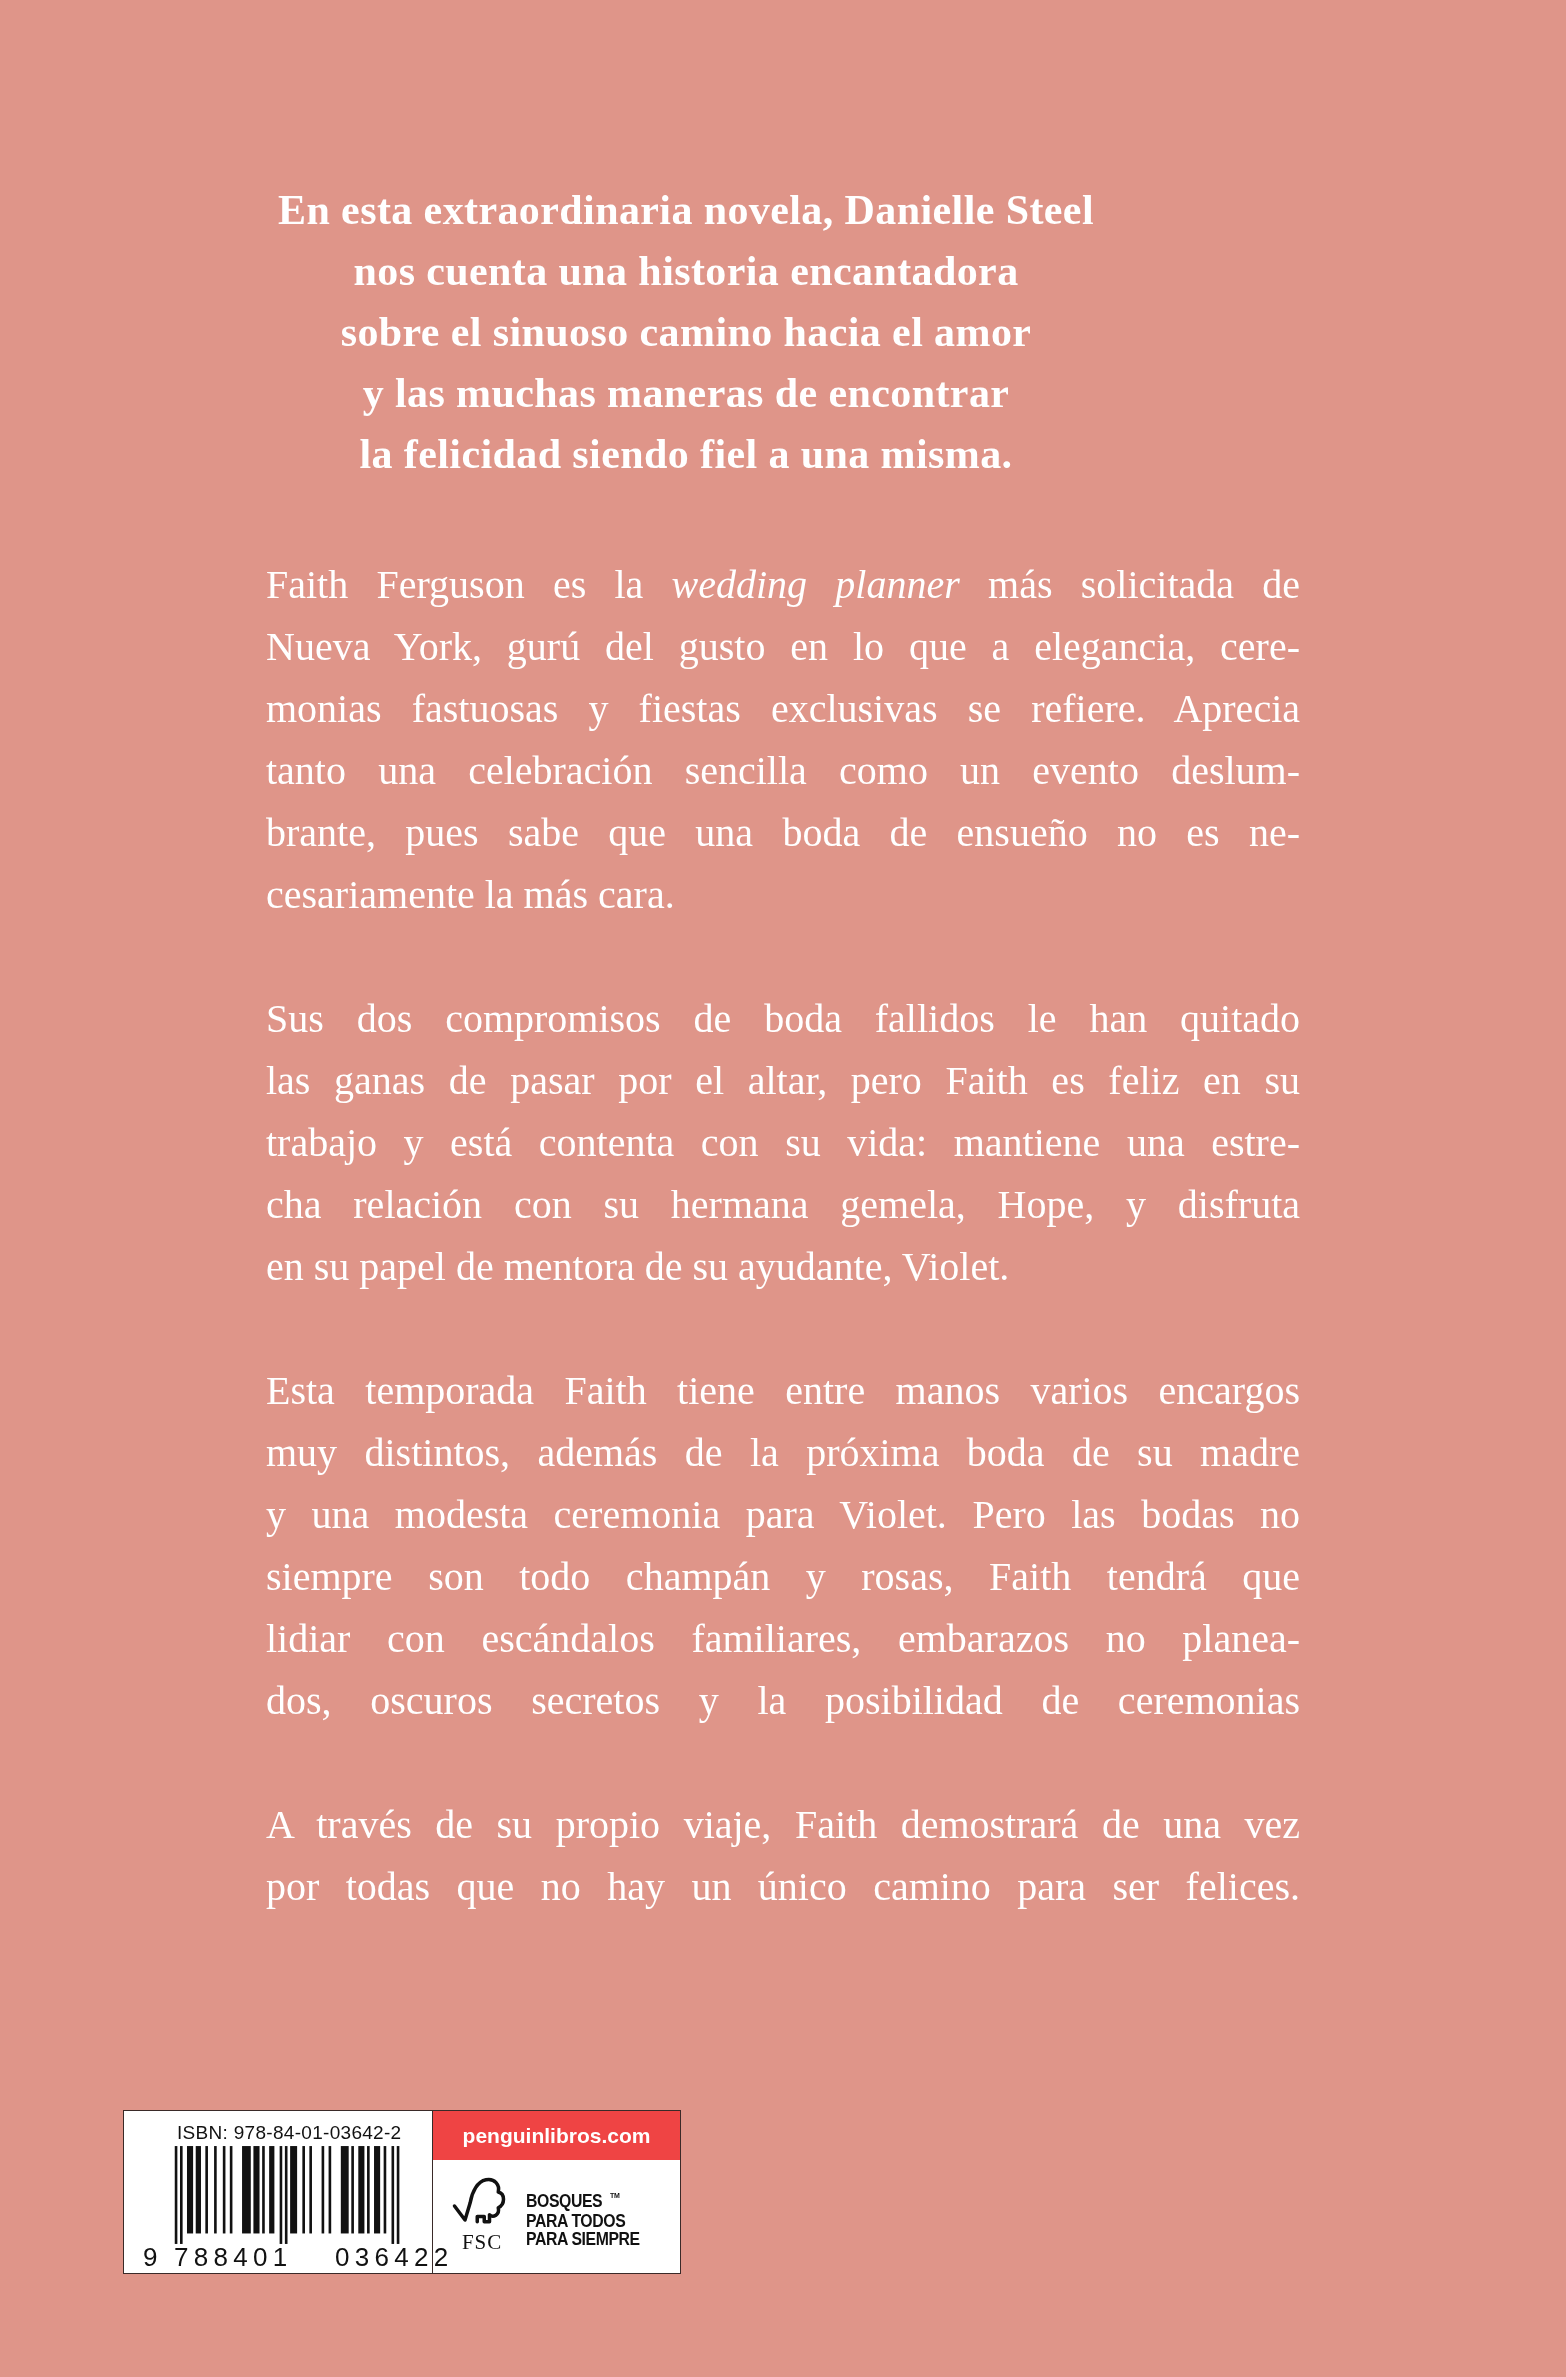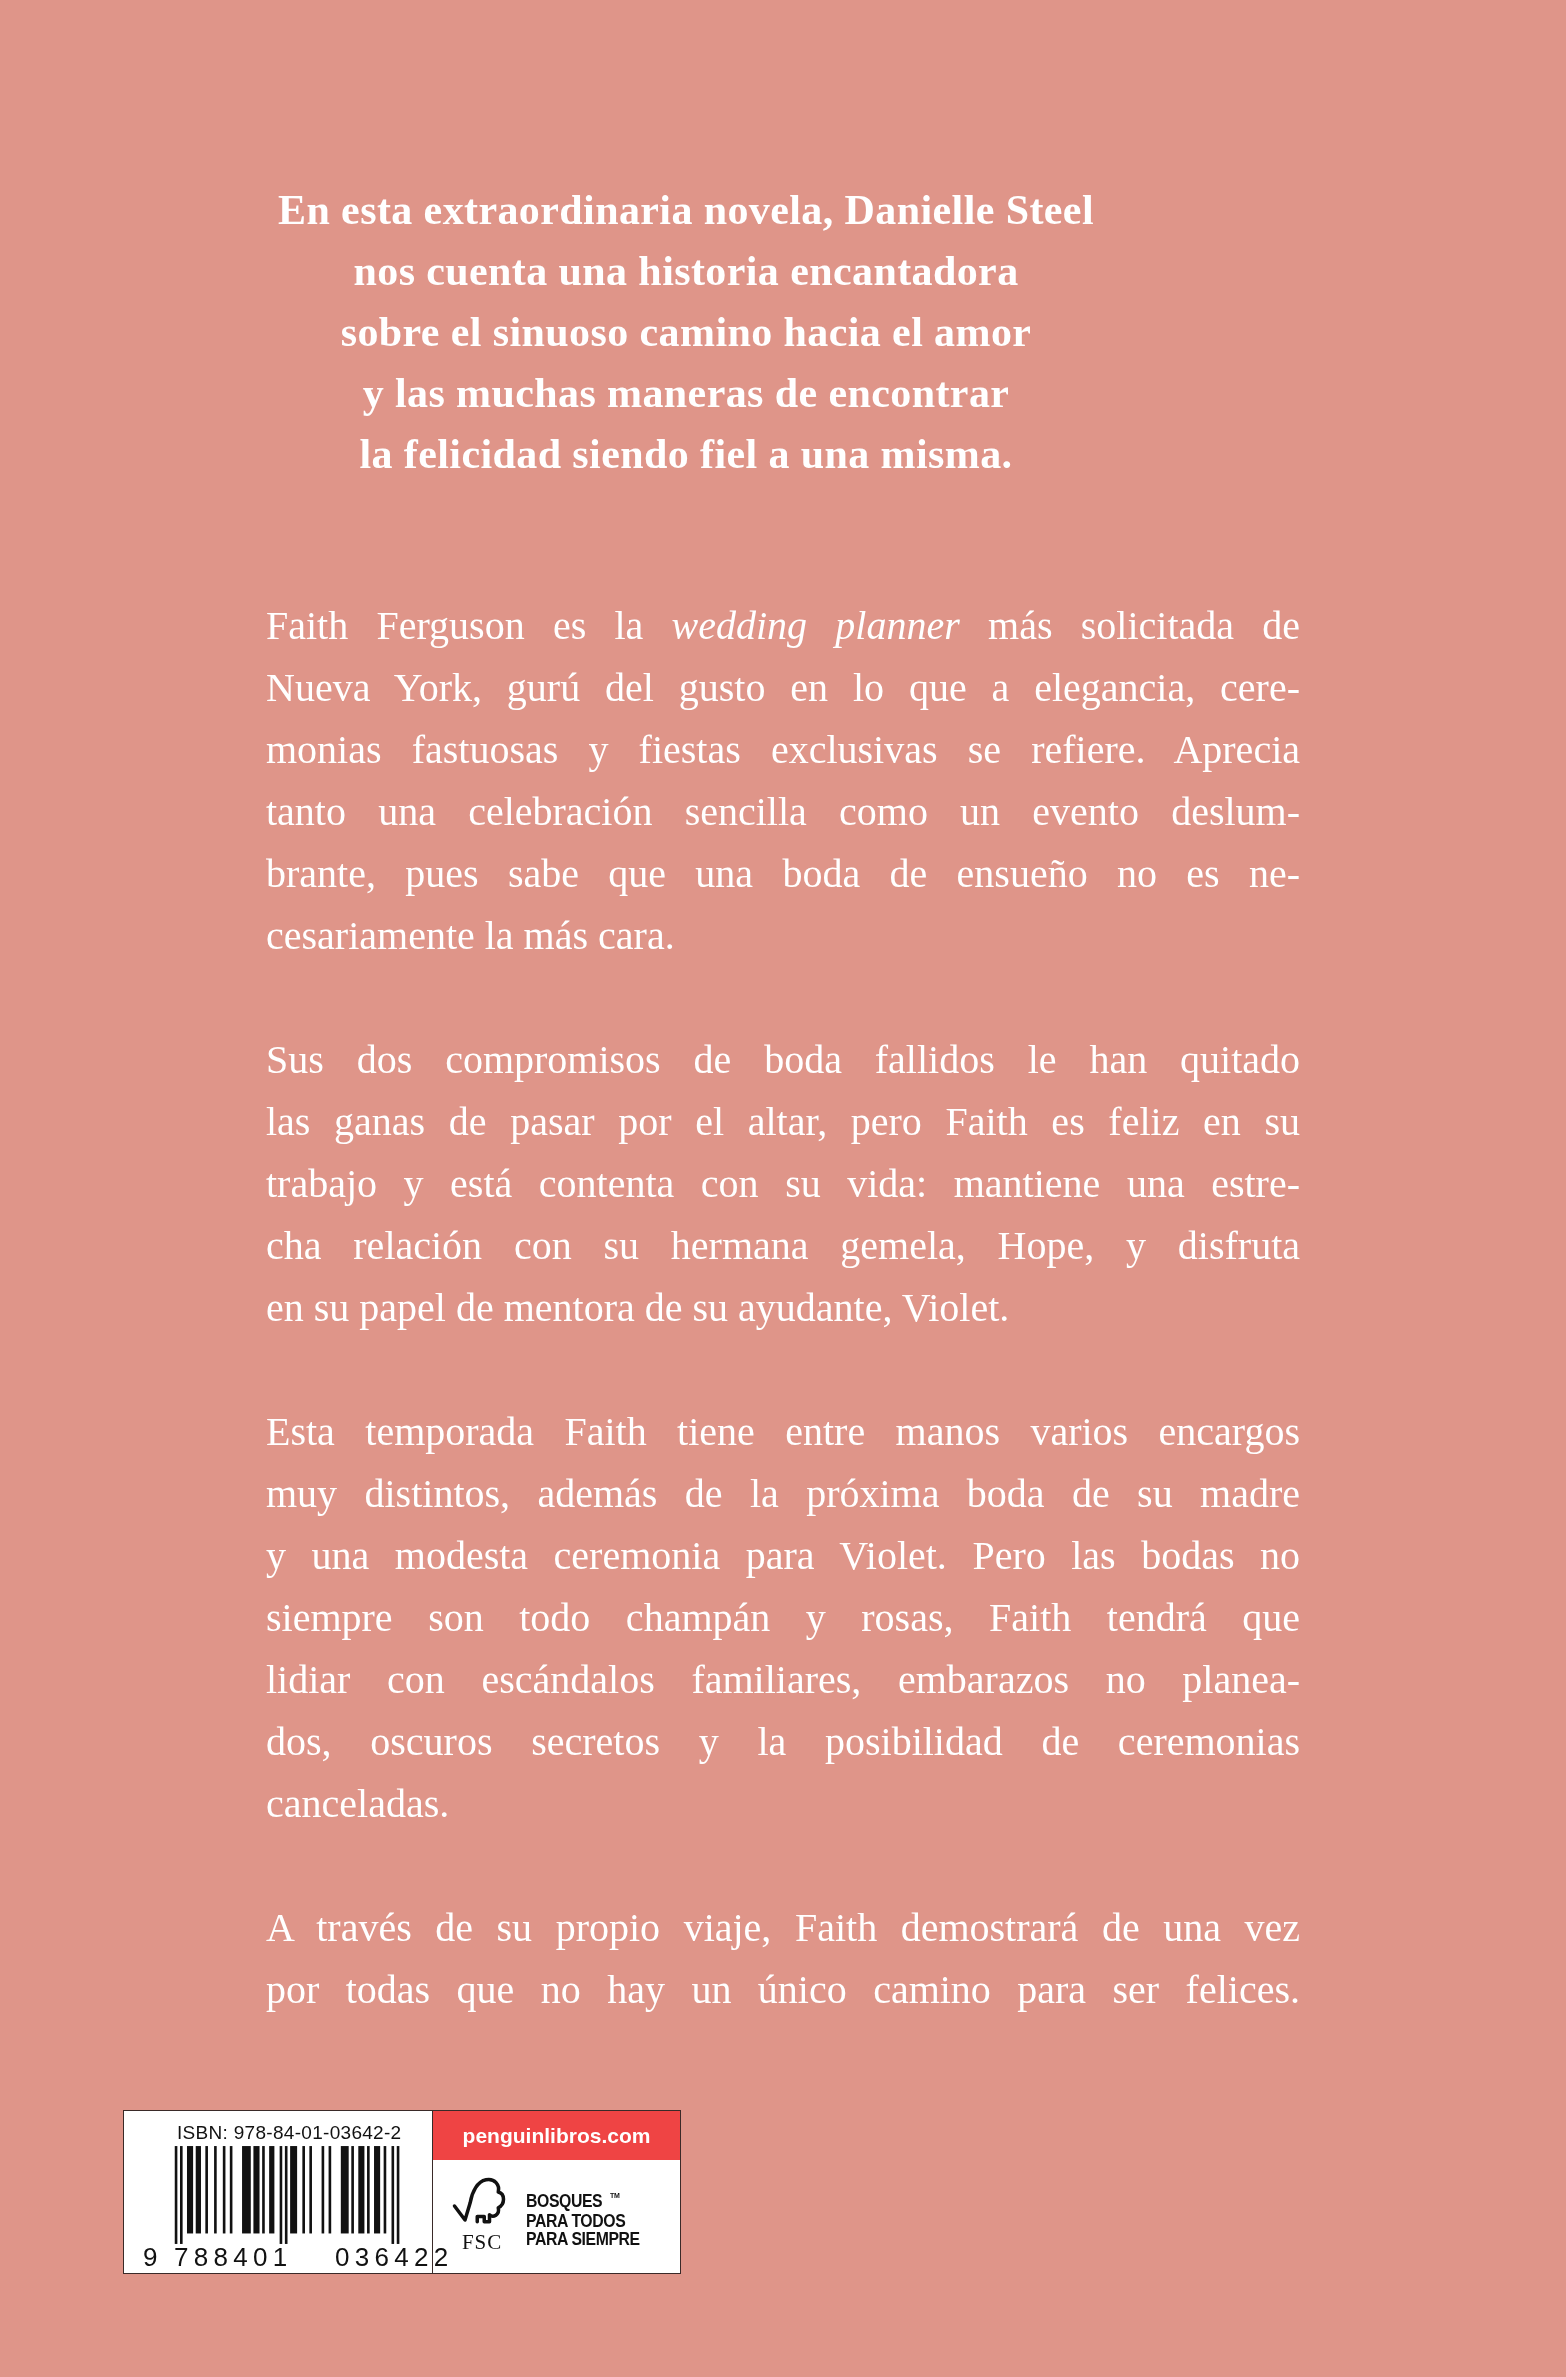--- a/index.html
+++ b/index.html
@@ -22,21 +22,20 @@
     line-height: 61px;
     letter-spacing: 0.4px;
   }
   .tagline .tl { display: block; white-space: nowrap; }
   .body-text {
     position: absolute;
     left: 266px; width: 1034px;
     top: 554px;
     font-size: 40px;
     line-height: 62px;
-    margin-top: 41px;
   }
   .para { margin: 0 0 62px 0; }
   .line {
     display: block;
     text-align: justify;
     text-align-last: justify;
     white-space: nowrap;
     height: 62px;
   }
   .line.last { text-align-last: left; text-align: left; }
@@ -135,21 +134,20 @@
     <span class="line">cha relación con su hermana gemela, Hope, y disfruta</span>
     <span class="line last">en su papel de mentora de su ayudante, Violet.</span>
   </p>
   <p class="para">
     <span class="line">Esta temporada Faith tiene entre manos varios encargos</span>
     <span class="line">muy distintos, además de la próxima boda de su madre</span>
     <span class="line">y una modesta ceremonia para Violet. Pero las bodas no</span>
     <span class="line">siempre son todo champán y rosas, Faith tendrá que</span>
     <span class="line">lidiar con escándalos familiares, embarazos no planea-</span>
     <span class="line">dos, oscuros secretos y la posibilidad de ceremonias</span>
-    <span class="line last">canceladas.</span>
   </p>
   <p class="para">
     <span class="line">A través de su propio viaje, Faith demostrará de una vez</span>
     <span class="line">por todas que no hay un único camino para ser felices.</span>
   </p>
 </div>
 
 <div class="isbn-box">
   <div class="barcode-panel">
     <span class="isbn-text">ISBN: 978-84-01-03642-2</span>

